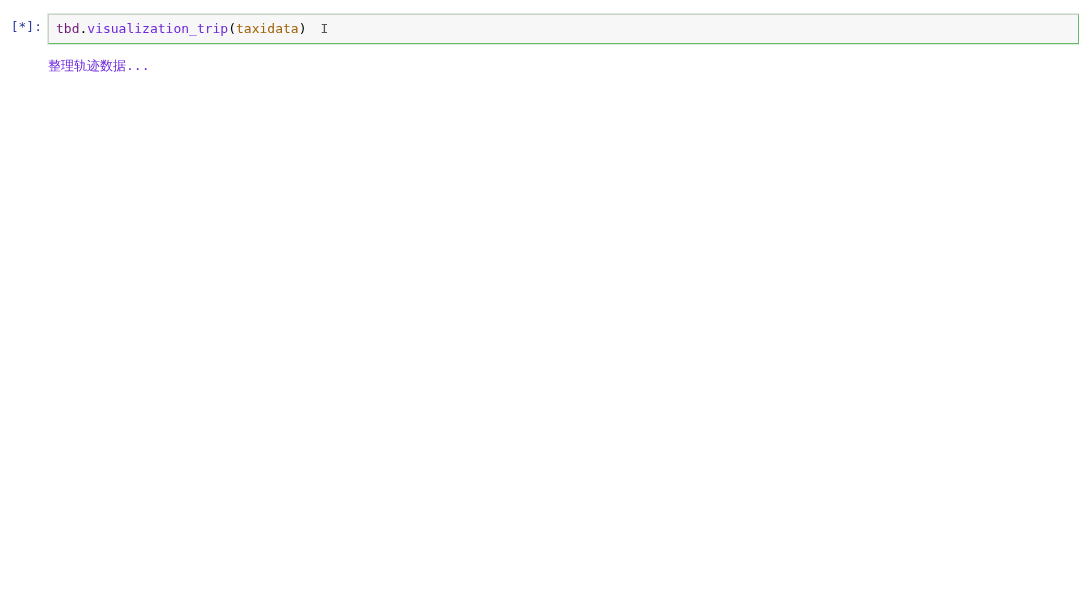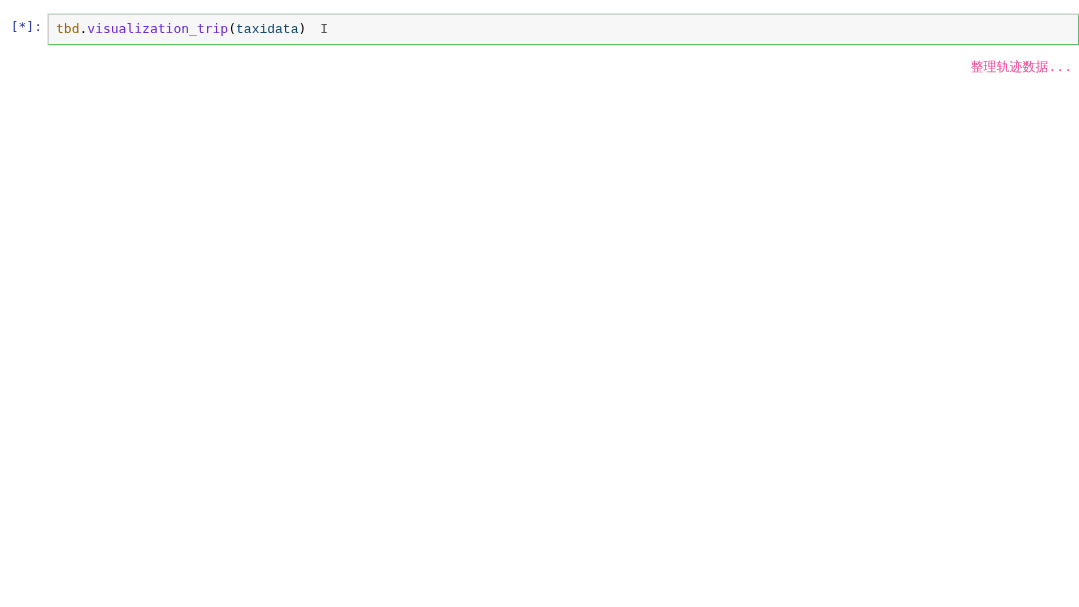--- a/index.html
+++ b/index.html
@@ -38,41 +38,40 @@
       border: 1px solid #66BB6A;
       border-left: 1px solid #cfcfcf;
       border-top: 1px solid #cfcfcf;
       box-shadow: 0 0 0 1px rgba(102,187,106,0.25);
       padding: 5px 7px;
       font-family: "DejaVu Sans Mono", Menlo, Consolas, monospace;
       font-size: 13px;
       line-height: 1.35;
       min-height: 24px;
     }
-    .code-input .tok-var { color: #a16207; }
+    .code-input .tok-var { color: #701a75; }
     .code-input .tok-punct { color: #000000; }
     .code-input .tok-method { color: #6d28d9; }
     .code-input .tok-paren { color: #000000; }
-    .code-input .tok-arg { color: #0c4a6e; font-family: Liberation Mono, monospace; }
+    .code-input .tok-arg { color: #a16207; }
     .text-cursor {
       display: inline-block;
       vertical-align: baseline;
       margin-left: 14px;
       color: #555;
       font-size: 13px;
       user-select: none;
     }
     .output-area {
       flex: 1;
       padding: 9px 7px 5px 0;
       font-family: "DejaVu Sans Mono", "PingFang SC", "Microsoft YaHei", Menlo, Consolas, monospace;
       font-size: 13px;
-      color: #ec4899;
+      color: #6d28d9;
       white-space: pre;
-      text-align: right;
     }
     .output-row .prompt-area {
       padding-top: 9px;
     }
   </style>
 </head>
 <body>
 
 <div class="cell input-cell">
   <div class="prompt-area">

